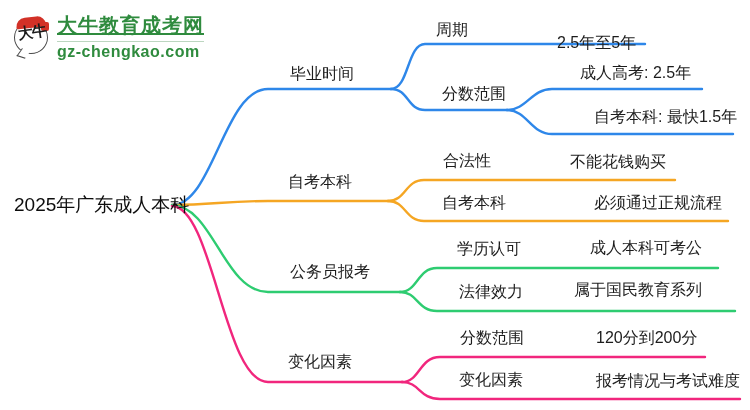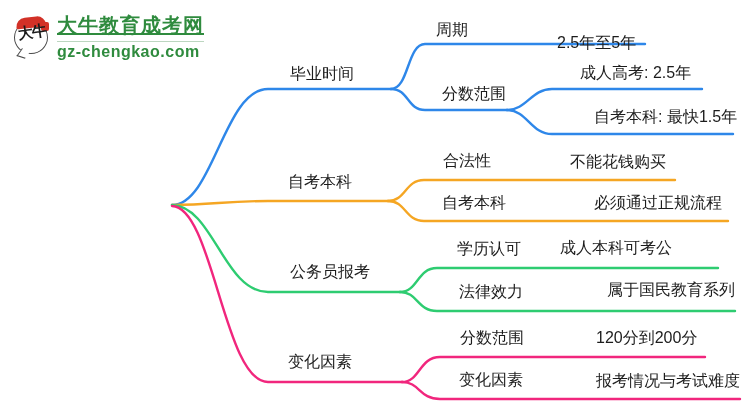--- a/index.html
+++ b/index.html
@@ -73,39 +73,40 @@
       <div class="mark-seal"></div>
       <div class="mark-glyph">大牛</div>
     </div>
     <div class="logo-text">
       <div class="logo-title" style="color:#2f8b3e;">大牛教育成考网</div>
       <div class="logo-divider"></div>
       <div class="logo-url" style="color:#2f8b3e;">gz-chengkao.com</div>
     </div>
   </div>
 
+  <div class="node root" style="left:14px;top:194px;">2025年广东成人本科</div>
 
   <div class="node" style="left:290px;top:64px;">毕业时间</div>
   <div class="node" style="left:436px;top:20px;">周期</div>
   <div class="node" style="left:557px;top:19px;margin-top:14px;">2.5年至5年</div>
   <div class="node" style="left:442px;top:84px;">分数范围</div>
   <div class="node" style="left:580px;top:63px;">成人高考: 2.5年</div>
   <div class="node" style="left:579px;top:107px;margin-left:15px;">自考本科: 最快1.5年</div>
 
   <div class="node" style="left:288px;top:172px;">自考本科</div>
   <div class="node" style="left:443px;top:151px;">合法性</div>
   <div class="node" style="left:570px;top:152px;">不能花钱购买</div>
   <div class="node" style="left:442px;top:193px;">自考本科</div>
   <div class="node" style="left:290px;top:262px;">公务员报考</div>
 
   <div class="node" style="left:594px;top:193px;">必须通过正规流程</div>
   <div class="node" style="left:457px;top:239px;">学历认可</div>
-  <div class="node" style="left:560px;top:238px;">成人本科可考公</div>
+  <div class="node" style="left:590px;top:238px;">成人本科可考公</div>
   <div class="node" style="left:459px;top:282px;">法律效力</div>
-  <div class="node" style="left:607px;top:280px;">属于国民教育系列</div>
+  <div class="node" style="left:574px;top:280px;">属于国民教育系列</div>
 
   <div class="node" style="left:288px;top:352px;">变化因素</div>
   <div class="node" style="left:460px;top:328px;">分数范围</div>
   <div class="node" style="left:596px;top:328px;">120分到200分</div>
   <div class="node" style="left:459px;top:370px;">变化因素</div>
   <div class="node" style="left:596px;top:371px;">报考情况与考试难度</div>
 
 </div>
 
 </body></html>

